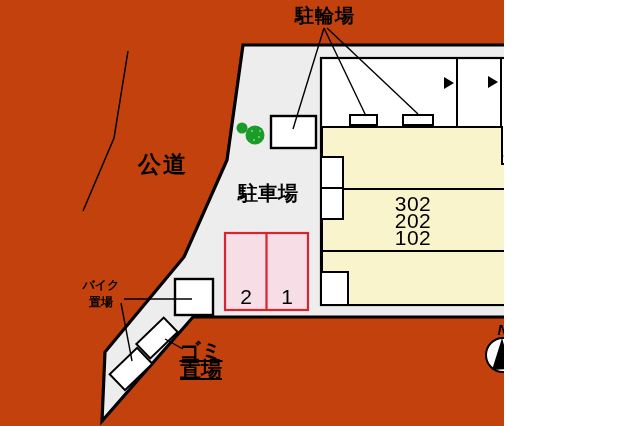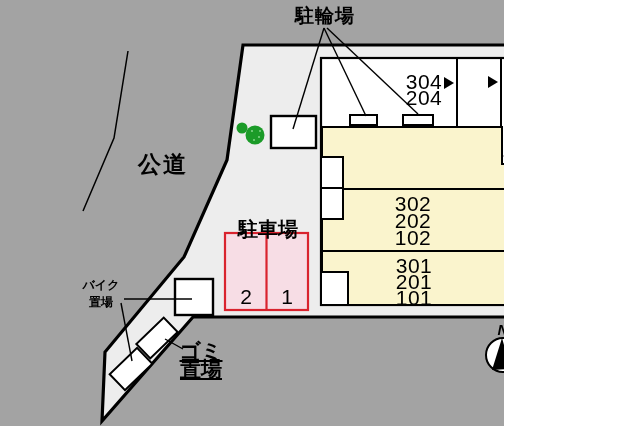--- a/index.html
+++ b/index.html
@@ -1,27 +1,27 @@
 <!DOCTYPE html>
 <html><head>
 <meta charset="utf-8">
 <style>
   html,body{margin:0;padding:0;background:#fff;}
   #canvas{
-    position:relative;width:504px;height:426px;background:#a3a3a3;overflow:hidden;
+    position:relative;width:504px;height:426px;background:#c2410c;overflow:hidden;
     font-family:"Liberation Sans","DejaVu Sans",sans-serif;color:#000;
   }
   #plan-svg{position:absolute;left:0;top:0;}
   .label{
     position:absolute;transform:translateX(-50%);
     font-weight:bold;white-space:nowrap;text-align:center;line-height:1.05;
   }
   .lbl-bicycle{left:325px;top:6px;font-size:19px;letter-spacing:1px;}
   .lbl-road{left:163px;top:152px;font-size:23px;letter-spacing:2px;}
-  .lbl-carpark{left:268px;top:183px;font-size:20px;margin-top:36px;}
+  .lbl-carpark{left:268px;top:183px;font-size:20px;}
   .lbl-bike{left:101px;top:277px;font-size:12px;line-height:17px;}
   .lbl-garbage{left:201px;top:342px;font-size:21px;line-height:18px;text-decoration:underline;}
   .lbl-north{left:503px;top:322px;font-size:15px;font-style:italic;}
   .nums{
     position:absolute;transform:translateX(-50%);text-align:center;
     font-weight:400;font-size:21px;letter-spacing:0.5px;
   }
   .stack-top{left:424px;top:74px;line-height:15.5px;}
   .stack-3{left:413px;top:135px;line-height:17px;}
   .stack-2{left:413px;top:195px;line-height:17px;}
@@ -111,31 +111,22 @@
     <span class="line">置場</span>
   </div>
 
   <div class="label lbl-garbage">
     <span class="line">ゴミ</span>
     <span class="line">置場</span>
   </div>
 
   <div class="label lbl-north">N</div>
 
-  <div class="nums stack-top">
-    <span class="line">304</span>
-    <span class="line">204</span>
-  </div>
   <div class="nums stack-2">
     <span class="line">302</span>
     <span class="line">202</span>
     <span class="line">102</span>
-  </div>
-  <div class="nums stack-1">
-    <span class="line">301</span>
-    <span class="line">201</span>
-    <span class="line">101</span>
   </div>
 
   <div class="pspace p2">2</div>
   <div class="pspace p1">1</div>
 
 </div>
 
 </body></html>

